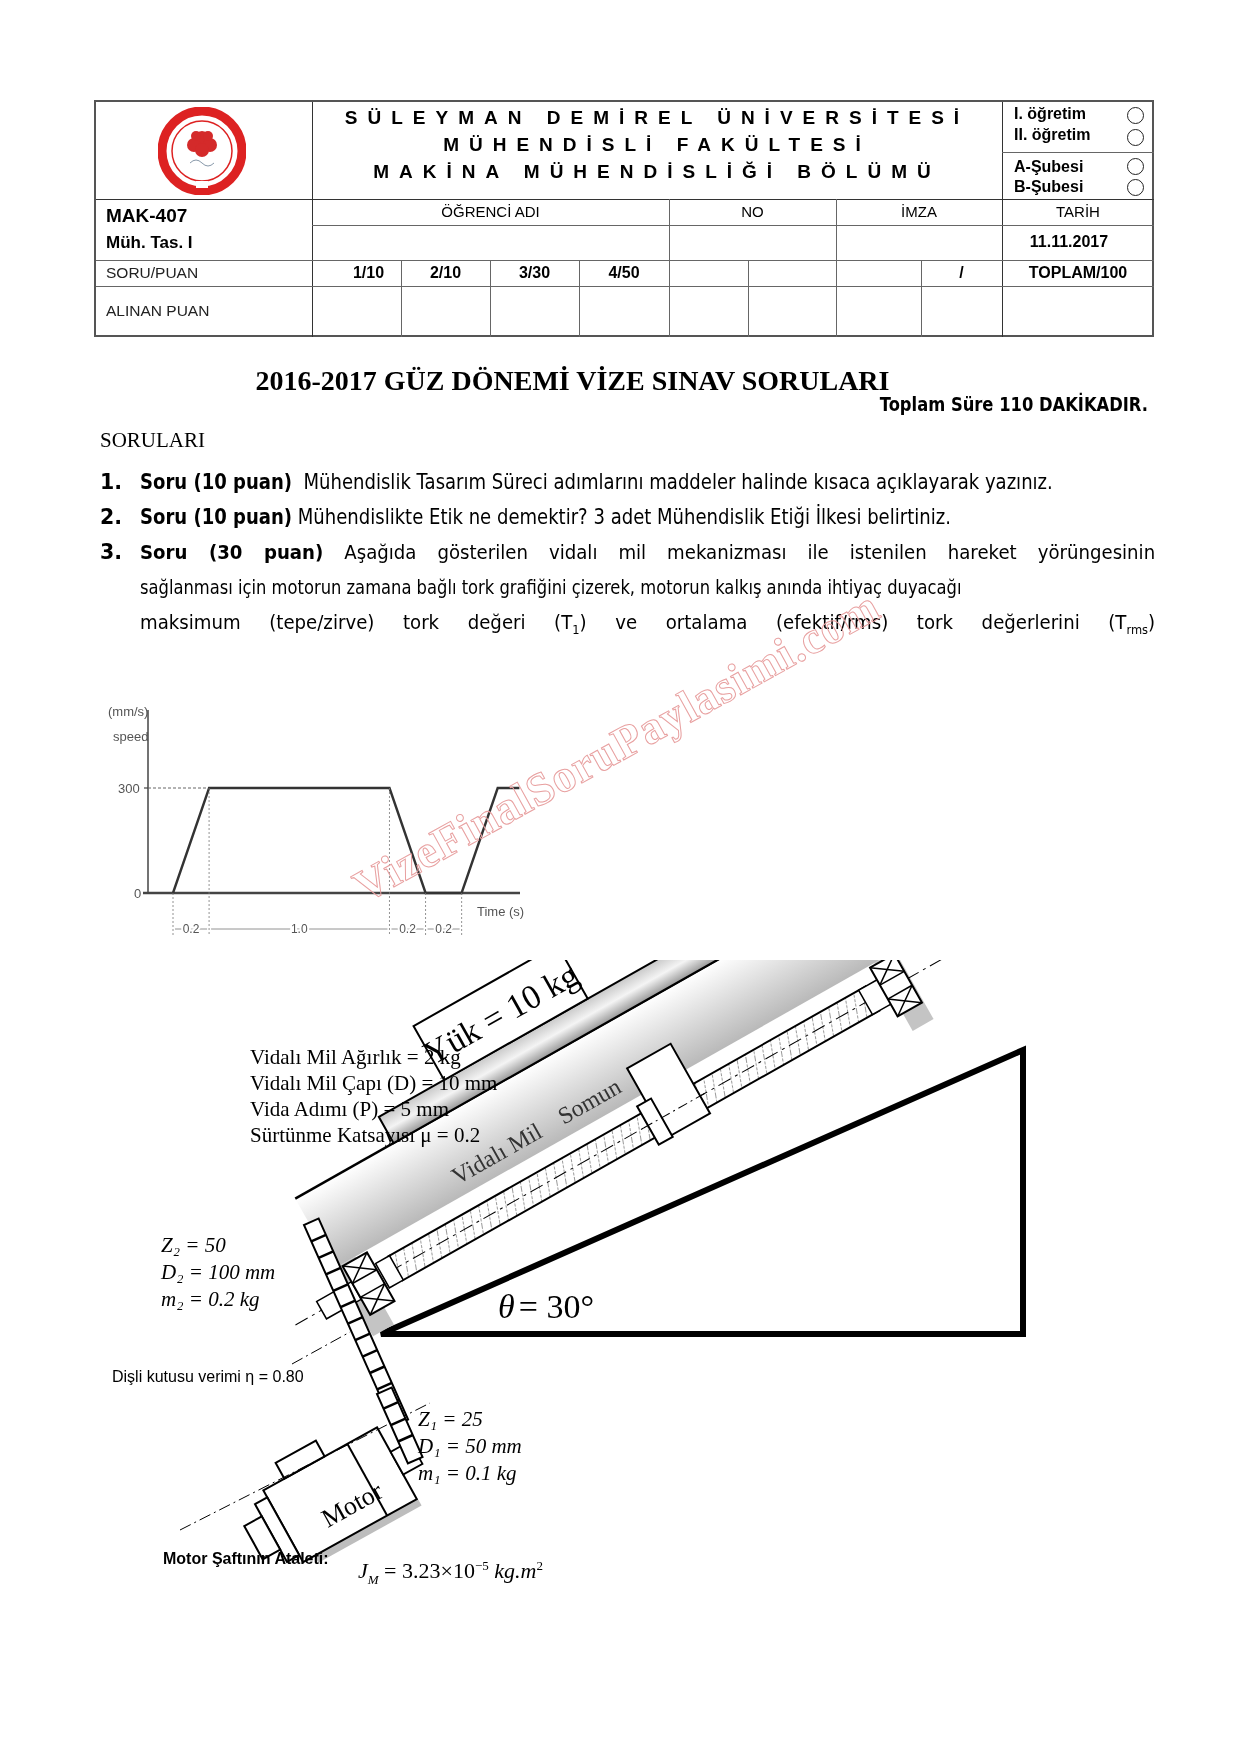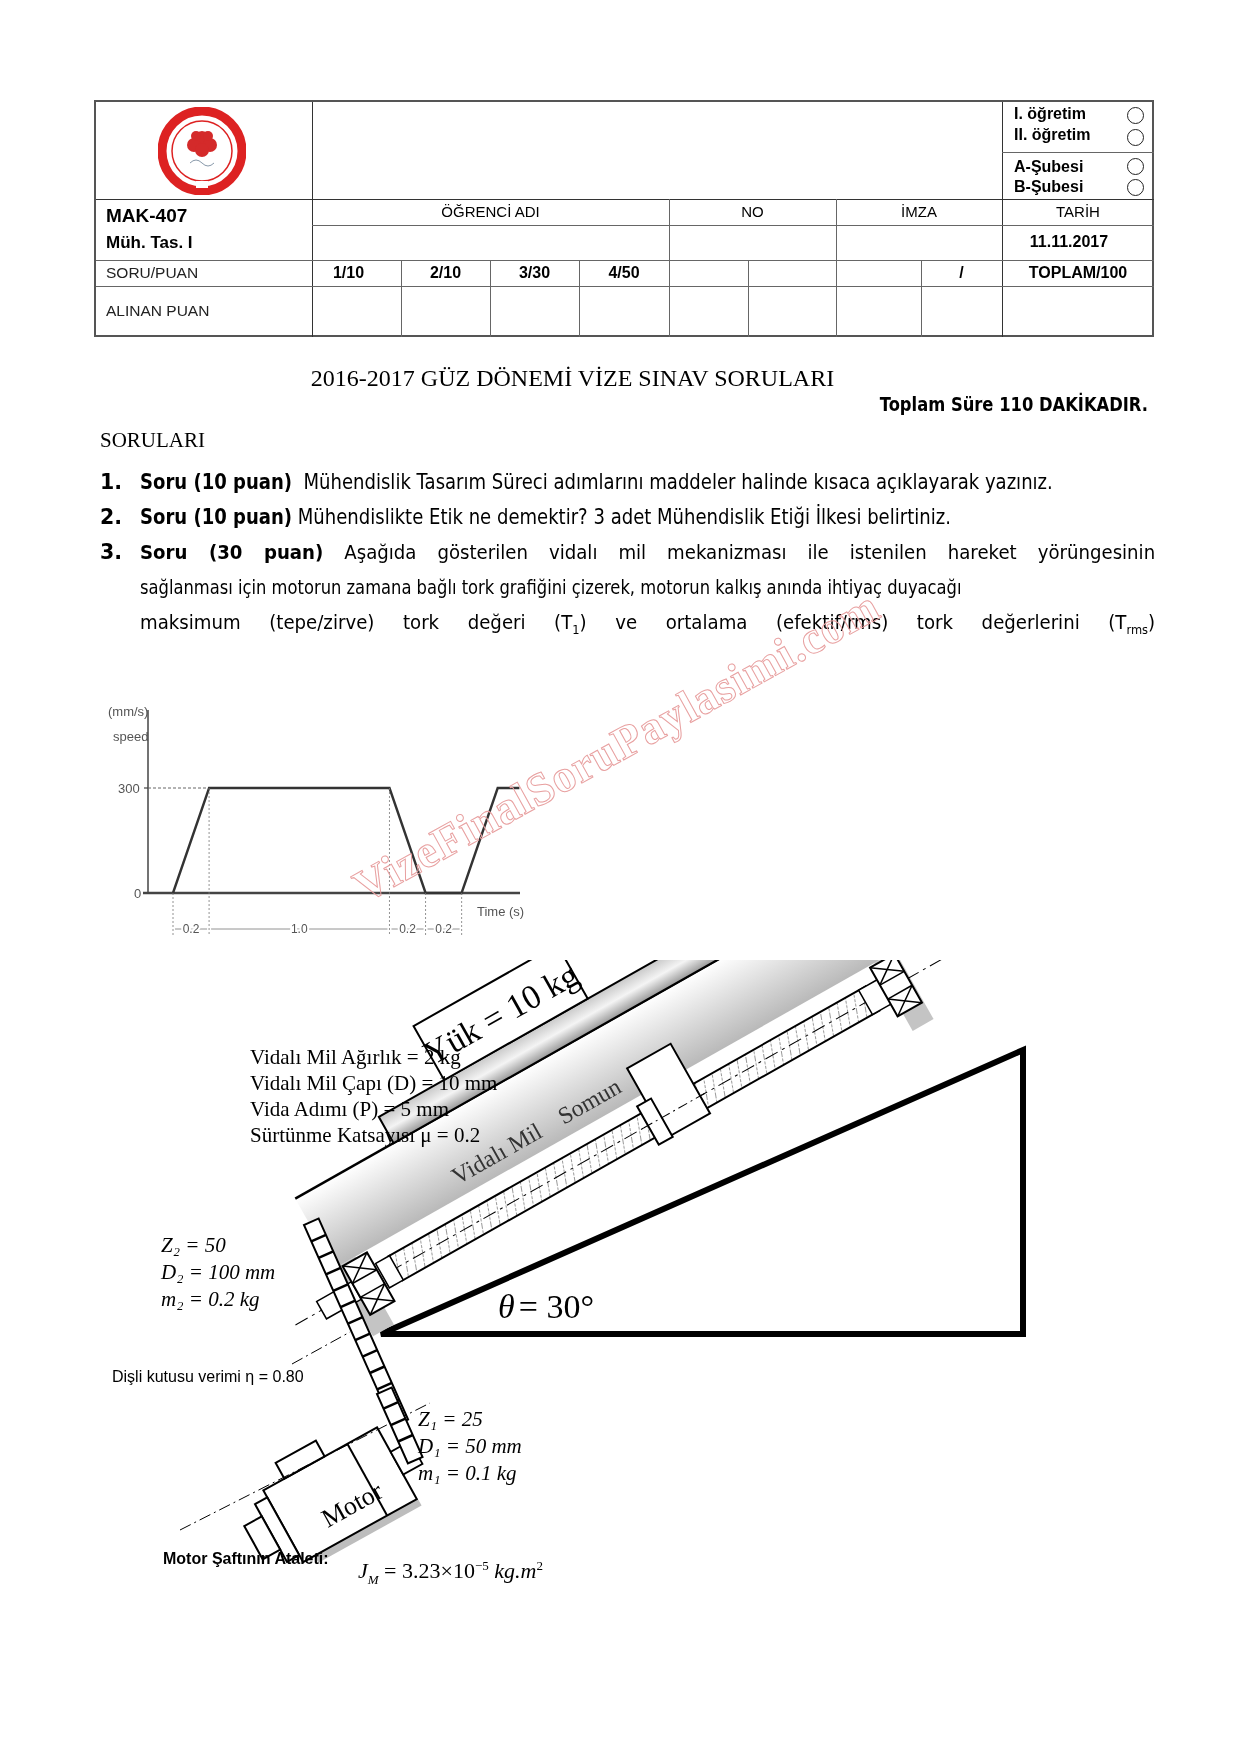--- a/index.html
+++ b/index.html
@@ -19,21 +19,21 @@
   .opts { position: absolute; left: 906px; top: 0; width: 152px; }
   .opt { position: absolute; left: 12px; font-size: 16px; font-weight: bold; white-space: nowrap; }
   .radio { position: absolute; right: 10px; width: 17px; height: 17px; border: 1.5px solid #222; border-radius: 50%; box-sizing: border-box; }
 
   .lbl { position: absolute; font-size: 15px; text-align: center; }
   .course-code { position: absolute; left: 10px; top: 103px; font-size: 19px; font-weight: bold; }
   .course-name { position: absolute; left: 10px; top: 131px; font-size: 17px; font-weight: bold; }
   .rowlbl { position: absolute; left: 10px; font-size: 15.5px; color: #222; }
   .score { position: absolute; font-size: 16px; font-weight: bold; text-align: center; }
 
-  .exam-title { position: absolute; left: 0; width: 1145px; top: 365px; text-align: center; font-family: "Liberation Serif", serif; font-weight: normal; font-size: 24px; }
+  .exam-title { position: absolute; left: 0; width: 1145px; top: 365px; text-align: center; font-family: "Liberation Serif", serif; font-weight: bold; font-size: 28px; }
   .duration { position: absolute; right: 92px; top: 393px; font-family: "DejaVu Sans", sans-serif; font-weight: bold; font-size: 19px; transform: scaleX(0.86); transform-origin: right center; }
   .sorular { position: absolute; left: 100px; top: 428px; font-family: "Liberation Serif", serif; font-size: 21px; }
 
   .q { position: absolute; left: 100px; width: 1048px; font-family: "DejaVu Sans", sans-serif; font-size: 20.5px; line-height: 35px; }
   .q .num { position: absolute; left: 0; font-weight: bold; }
   .q .body { margin-left: 40px; text-align: justify; text-align-last: left; }
   .q .body .hd { font-weight: bold; }
   .cond { display: inline-block; transform: scaleX(0.88); transform-origin: left center; white-space: nowrap; }
   .q .line { display: block; white-space: nowrap; }
   .justify { text-align: justify; text-align-last: justify; display: block; }
@@ -82,20 +82,25 @@
       <circle cx="36" cy="38" r="7"></circle>
       <circle cx="52" cy="38" r="7"></circle>
       <circle cx="44" cy="43" r="7"></circle>
       <circle cx="38" cy="29" r="5"></circle>
       <circle cx="50" cy="29" r="5"></circle>
     </g>
     <path d="M32 56 Q38 50 44 56 T56 56" fill="none" stroke="#8899aa" stroke-width="1"></path>
     <rect x="38" y="74" width="12" height="7" fill="#fff"></rect>
   </svg>
 
+  <div class="uni">
+    <div>SÜLEYMAN DEMİREL ÜNİVERSİTESİ</div>
+    <div>MÜHENDİSLİ FAKÜLTESİ</div>
+    <div>MAKİNA MÜHENDİSLİĞİ BÖLÜMÜ</div>
+  </div>
 
   <div class="opts">
     <span class="opt" style="top:3px;">I. öğretim</span>
     <span class="radio" style="top:5px;"></span>
     <span class="opt" style="top:24px;">II. öğretim</span>
     <span class="radio" style="top:27px;"></span>
     <span class="opt" style="top:56px;">A-Şubesi</span>
     <span class="radio" style="top:56px;"></span>
     <span class="opt" style="top:76px;">B-Şubesi</span>
     <span class="radio" style="top:77px;"></span>
@@ -108,21 +113,21 @@
   <span class="lbl" style="left:573px;width:167px;top:101px;">NO</span>
   <span class="lbl" style="left:740px;width:166px;top:101px;">İMZA</span>
   <span class="lbl" style="left:906px;width:152px;top:101px;">TARİH</span>
 
   <div class="cell" style="left:218px;top:125px;width:354px;height:32px;"></div>
   <div class="cell" style="left:575px;top:125px;width:164px;height:32px;"></div>
   <div class="cell" style="left:742px;top:125px;width:163px;height:32px;"></div>
   <span class="score" style="left:906px;width:134px;top:131px;">11.11.2017</span>
 
   <span class="rowlbl" style="top:162px;">SORU/PUAN</span>
-  <span class="score" style="left:208px;width:89px;top:162px;">1/10</span>
+  <span class="score" style="left:228px;width:89px;top:162px;">1/10</span>
   <span class="score" style="left:305px;width:89px;top:162px;">2/10</span>
   <span class="score" style="left:394px;width:89px;top:162px;">3/30</span>
   <span class="score" style="left:483px;width:90px;top:162px;">4/50</span>
   <span class="score" style="left:825px;width:81px;top:162px;">/</span>
   <span class="score" style="left:906px;width:152px;top:162px;">TOPLAM/100</span>
 
   <span class="rowlbl" style="top:200px;">ALINAN PUAN</span>
   <div class="cell" style="left:218px;top:186px;width:86px;height:48px;"></div>
   <div class="cell" style="left:307px;top:186px;width:86px;height:48px;"></div>
   <div class="cell" style="left:396px;top:186px;width:86px;height:48px;"></div>

